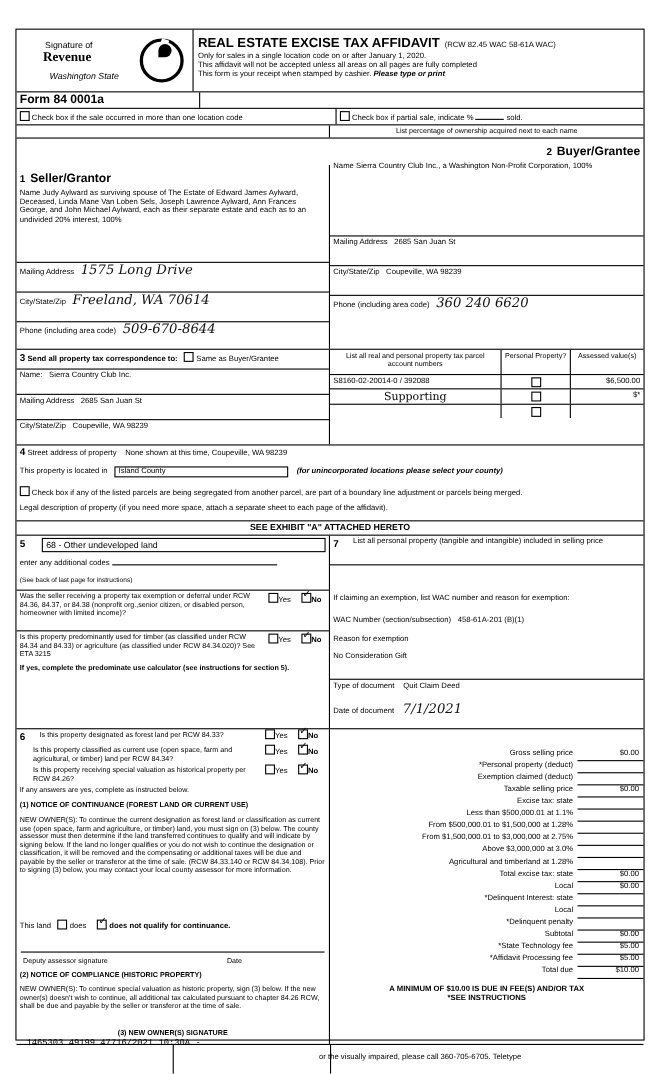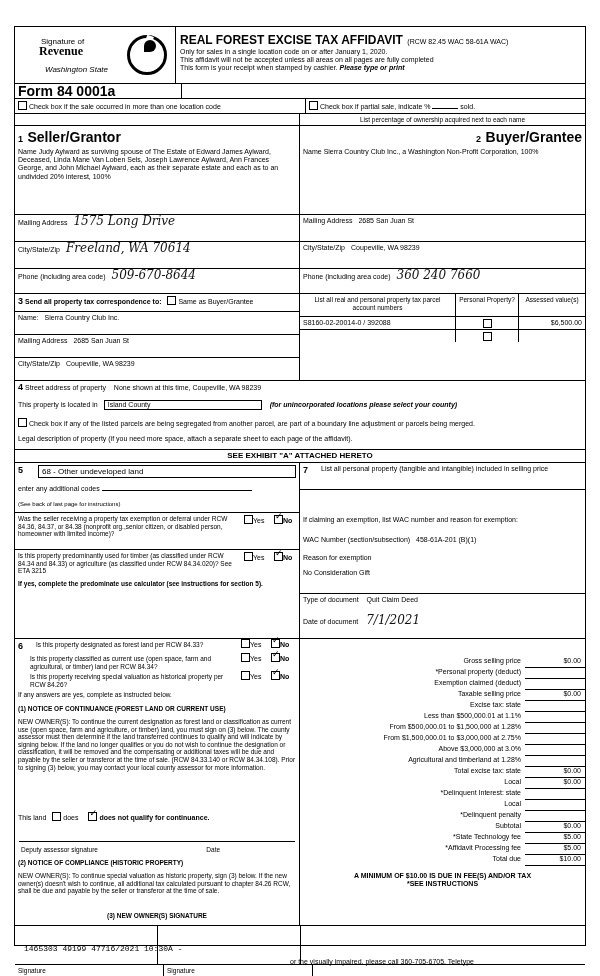--- a/index.html
+++ b/index.html
@@ -8,21 +8,21 @@
   .doc{position:absolute;left:14px;top:26px;width:572px;height:920px;border:1px solid #000;box-sizing:border-box;}
   .row{display:flex;}
   .bt{border-top:1px solid #000;}
   .bb{border-bottom:1px solid #000;}
   .br{border-right:1px solid #000;}
   .pad{padding:2px 3px;}
   .t6{font-size:6px;line-height:7.2px;}
   .t65{font-size:6.5px;line-height:7.6px;}
   .t7{font-size:7px;line-height:8.2px;}
   .t8{font-size:8px;line-height:9px;}
-  .t9{font-size:14px;line-height:10px;}
+  .t9{font-size:11px;line-height:10px;}
   .t10{font-size:10px;line-height:11px;}
   .t12{font-size:12px;line-height:13px;}
   .bold{font-weight:bold;}
   .ital{font-style:italic;}
   .ctr{text-align:center;}
   .rt{text-align:right;}
   .num{font-weight:bold;font-size:9px;}
   
   .hw{font-family:"DejaVu Serif",serif;font-style:italic;font-size:12px;color:#111;}
   .cb{display:inline-block;width:7px;height:7px;border:1px solid #000;vertical-align:-1px;background:#fff;}
@@ -44,21 +44,21 @@
           <div class="t8" style="position:absolute;left:26px;top:10px;">Signature of</div>
           <div style="position:absolute;left:24px;top:17px;font-size:12px;font-weight:bold;font-family:'Liberation Serif',serif;">Revenue</div>
           <div class="t8" style="position:absolute;left:30px;top:38px;font-style:italic;">Washington State</div>
           <div style="position:absolute;left:112px;top:8px;width:34px;height:34px;border:3px solid #000;border-radius:50%;">
             <div style="position:absolute;left:12px;top:-3px;width:7px;height:30px;background:#fff;transform:rotate(20deg);"></div>
             <div style="position:absolute;left:14px;top:2px;width:12px;height:12px;background:#000;border-radius:50% 50% 50% 0;"></div>
           </div>
         </div>
       </div>
       <div class="flexcell" style="padding:3px 4px;">
-        <div><span class="t12 bold">REAL FOREST EXCISE TAX AFFIDAVIT</span> <span class="t7">(RCW 82.45 WAC 58-61A WAC)</span></div>
+        <div><span class="t12 bold">REAL ESTATE EXCISE TAX AFFIDAVIT</span> <span class="t7">(RCW 82.45 WAC 58-61A WAC)</span></div>
         <div class="t7">Only for sales in a single location code on or after January 1, 2020.</div>
         <div class="t7">This affidavit will not be accepted unless all areas on all pages are fully completed</div>
         <div class="t7"><span>This form is your receipt when stamped by cashier.</span> <span class="ital bold">Please type or print</span></div>
       </div>
     </div>
 
     <div class="row bb" style="height:14px;">
       <div style="width:160px;" class="br t9 bold pad">Form 84 0001a</div>
       <div class="flexcell"></div>
     </div>
@@ -75,21 +75,21 @@
         <span>sold.</span>
       </div>
     </div>
     <div class="row bb" style="height:11px;">
       <div style="width:284px;" class="br"></div>
       <div class="flexcell t65 pad ctr">List percentage of ownership acquired next to each name</div>
     </div>
 
     <div class="row bb">
 
-      <div style="width:284px;" class="br">
+      <div style="width:284px;margin-top:24px;" class="br">
         <div class="pad" style="padding-bottom:0;"><span class="num">1</span> <span class="t9 bold">Seller/Grantor</span></div>
         <div class="pad t7" style="height:64px;"><span>Name</span> <span>Judy Aylward as surviving spouse of The Estate of Edward James Aylward, Deceased, Linda Mane Van Loben Sels, Joseph Lawrence Aylward, Ann Frances George, and John Michael Aylward, each as their separate estate and each as to an undivided 20% interest, 100%</span></div>
         <div class="pad t7 bt" style="height:22px;position:relative;">
           <span>Mailing Address</span>
           <span class="hw" style="margin-left:4px;">1575 Long Drive</span>
         </div>
         <div class="pad t7 bt" style="height:22px;">
           <span>City/State/Zip</span>
           <span class="hw" style="margin-left:4px;">Freeland, WA 70614</span>
         </div>
@@ -105,21 +105,21 @@
         <div class="pad t7 bt" style="height:22px;">
           <span>Mailing Address</span>
           <span style="margin-left:4px;">2685 San Juan St</span>
         </div>
         <div class="pad t7 bt" style="height:22px;">
           <span>City/State/Zip</span>
           <span style="margin-left:4px;">Coupeville, WA  98239</span>
         </div>
         <div class="pad t7 bt" style="height:20px;">
           <span>Phone (including area code)</span>
-          <span class="hw" style="margin-left:4px;">360 240 7660</span>
+          <span class="hw" style="margin-left:4px;">360 240 6620</span>
         </div>
       </div>
     </div>
 
     <div class="row bb">
       <div style="width:284px;" class="br">
         <div class="pad t7" style="height:13px;">
           <span class="num">3</span>
           <span class="bold">Send all property tax correspondence to:</span>
           <span class="cb" style="margin-left:4px;"></span>
@@ -141,20 +141,25 @@
       <div class="flexcell">
         <div class="row bb" style="height:22px;">
           <div class="flexcell t65 pad ctr br">List all real and personal property tax parcel account numbers</div>
           <div style="width:56px;" class="t65 pad ctr br">Personal Property?</div>
           <div style="width:60px;" class="t65 pad ctr">Assessed value(s)</div>
         </div>
         <div class="row bb" style="height:12px;">
           <div class="flexcell t7 pad br">S8160-02-20014-0 / 392088</div>
           <div style="width:56px;" class="t7 pad ctr br"><span class="cb"></span></div>
           <div style="width:60px;" class="t7 pad rt">$6,500.00</div>
+        </div>
+        <div class="row bb" style="height:13px;">
+          <div class="flexcell t10 pad ctr br" style="font-family:'DejaVu Serif',serif;">Supporting</div>
+          <div style="width:56px;" class="t7 pad ctr br"><span class="cb"></span></div>
+          <div style="width:60px;" class="t7 pad rt">$*</div>
         </div>
         <div class="row" style="height:12px;">
           <div class="flexcell t7 pad br"></div>
           <div style="width:56px;" class="t7 pad ctr br"><span class="cb"></span></div>
           <div style="width:60px;" class="t7 pad rt"></div>
         </div>
       </div>
     </div>
 
     <div class="bb">

